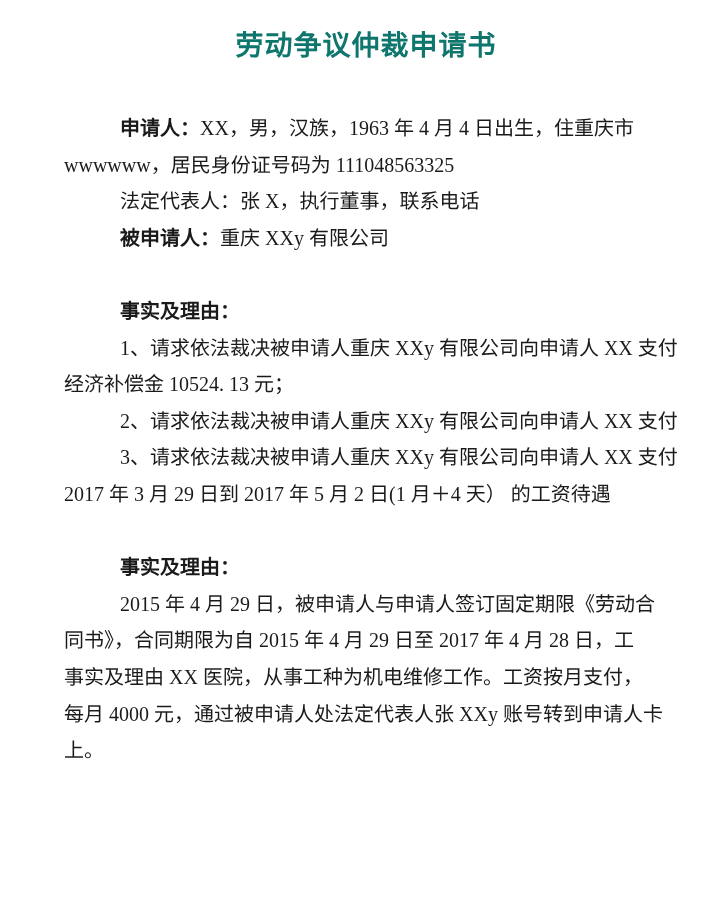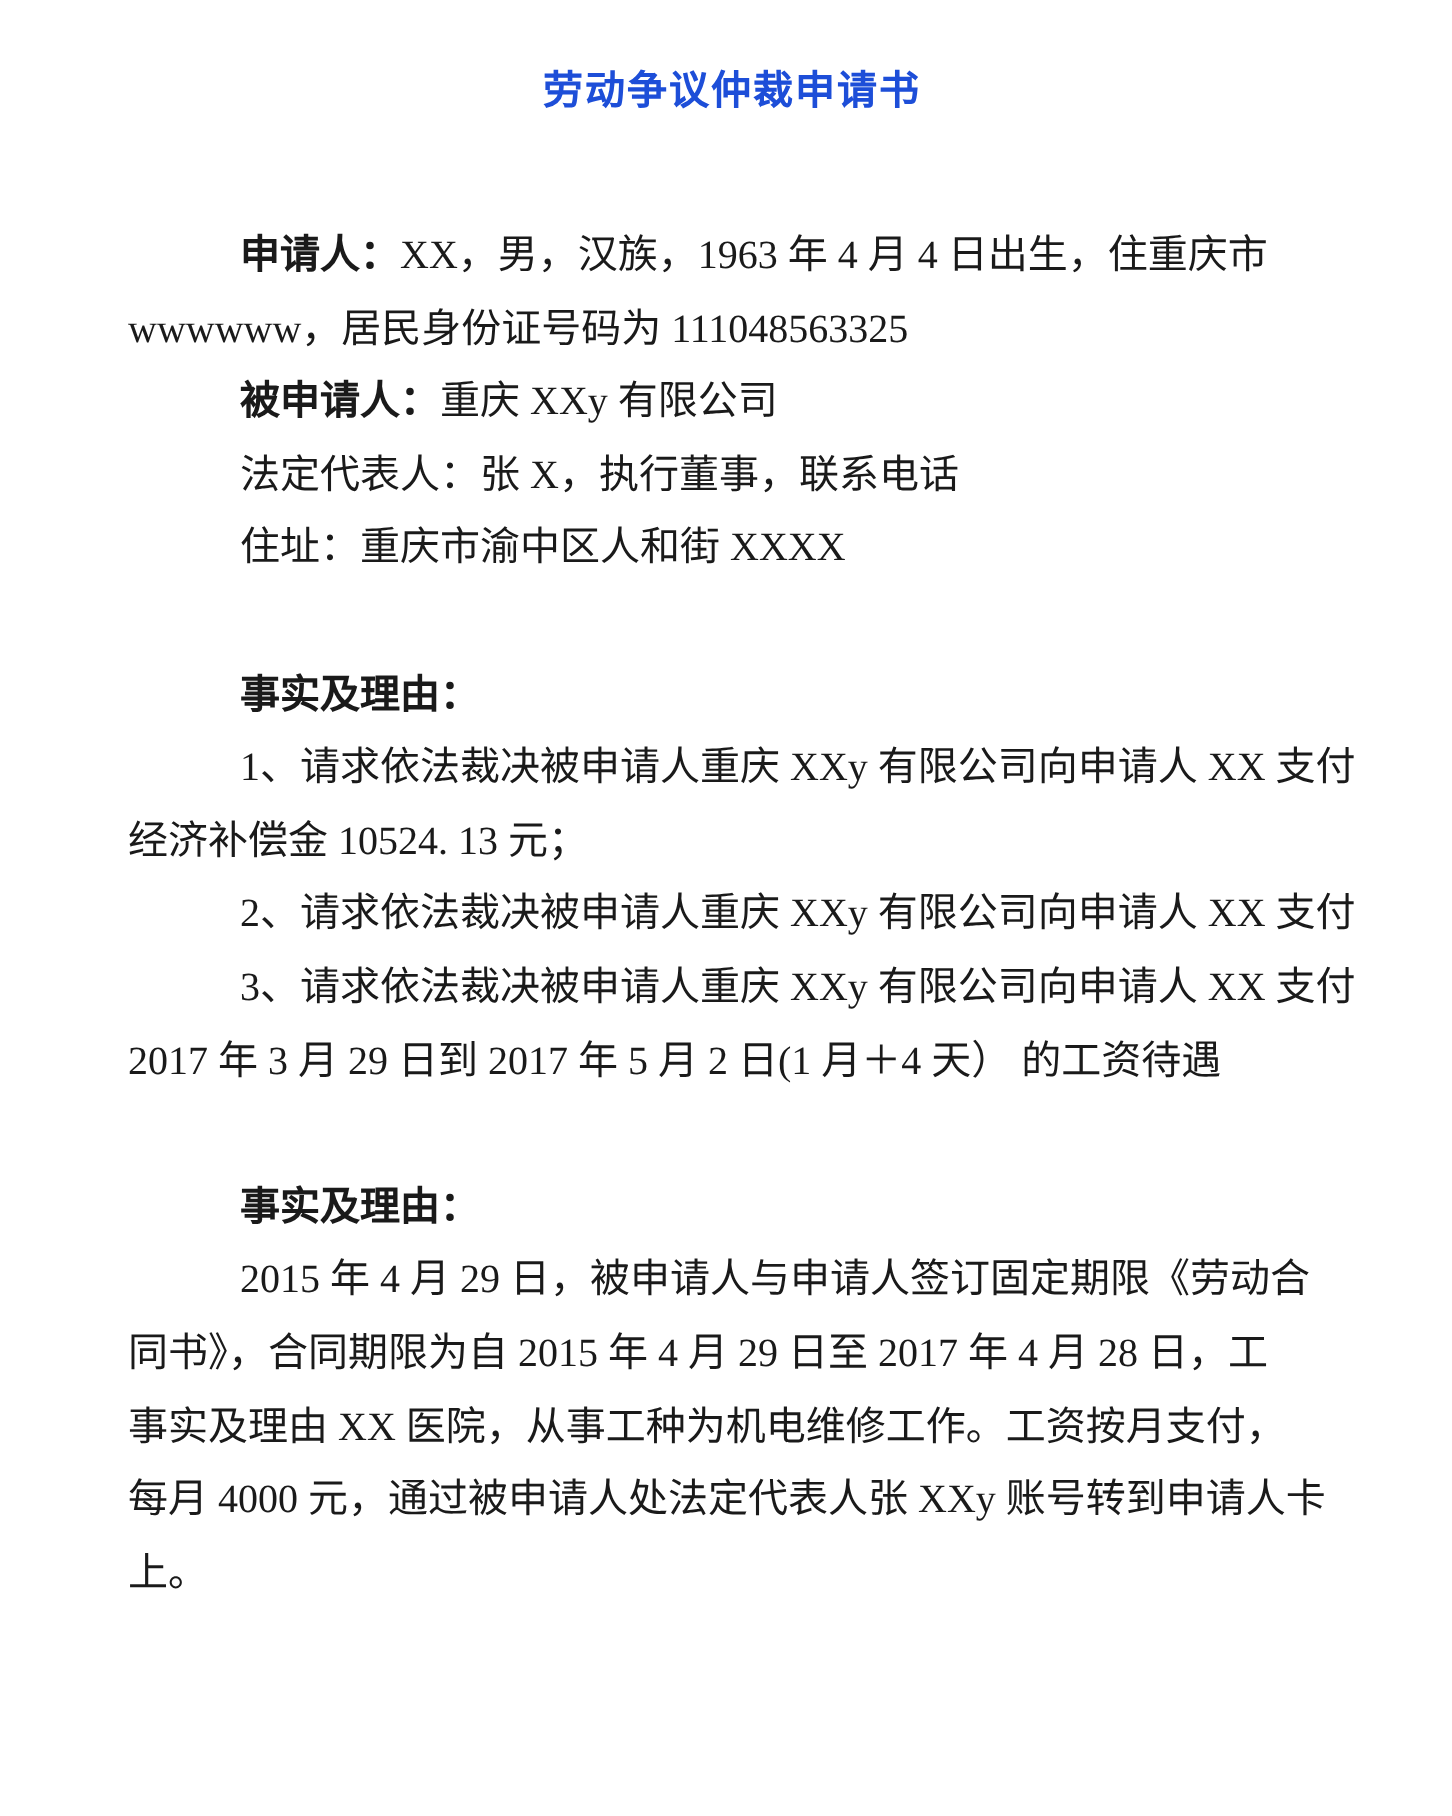--- a/index.html
+++ b/index.html
@@ -14,26 +14,26 @@
     box-sizing: border-box;
     background: #ffffff;
     color: #1a1a1a;
     padding: 26px 58px 0 64px;
     overflow: hidden;
     font-family: "Liberation Serif", "DejaVu Serif", serif;
   }
   .title {
     margin: 0 0 40px 0;
     font-family: "Liberation Sans", "DejaVu Sans", sans-serif;
-    font-size: 20px;
+    font-size: 28px;
     line-height: 40px;
     font-weight: bold;
     text-align: center;
     letter-spacing: 1px;
-    color: #1d4ed8;
+    color: #0f766e;
   }
   .doc-body {
     font-size: 20px;
     margin-top: 44px;
   }
   .line {
     height: 36.6px;
     line-height: 36.6px;
     white-space: pre;
     overflow: visible;
@@ -49,23 +49,22 @@
   }
 </style>
 </head>
 <body>
 
 <div class="page">
   <h1 class="title">劳动争议仲裁申请书</h1>
   <div class="doc-body" id="doc-body">
       <div class="line indent"><span class="prefix">申请人：</span><span>XX，男，汉族，1963 年 4 月 4 日出生，住重庆市</span></div>
       <div class="line"><span>wwwwww，居民身份证号码为 111048563325</span></div>
+      <div class="line indent"><span>法定代表人：张 X，执行董事，联系电话</span></div>
       <div class="line indent"><span class="prefix">被申请人：</span><span>重庆 XXy 有限公司</span></div>
-      <div class="line indent"><span>法定代表人：张 X，执行董事，联系电话</span></div>
-      <div class="line indent"><span>住址：重庆市渝中区人和街 XXXX</span></div>
       <div class="line blank"></div>
       <div class="line indent"><span class="prefix">事实及理由：</span><span></span></div>
       <div class="line indent"><span>1、请求依法裁决被申请人重庆 XXy 有限公司向申请人 XX 支付</span></div>
       <div class="line"><span>经济补偿金 10524. 13 元；</span></div>
       <div class="line indent"><span>2、请求依法裁决被申请人重庆 XXy 有限公司向申请人 XX 支付</span></div>
       <div class="line indent"><span>3、请求依法裁决被申请人重庆 XXy 有限公司向申请人 XX 支付</span></div>
       <div class="line"><span>2017 年 3 月 29 日到 2017 年 5 月 2 日(1 月＋4 天） 的工资待遇</span></div>
       <div class="line blank"></div>
       <div class="line indent"><span class="prefix">事实及理由：</span><span></span></div>
       <div class="line indent"><span>2015 年 4 月 29 日，被申请人与申请人签订固定期限《劳动合</span></div>

